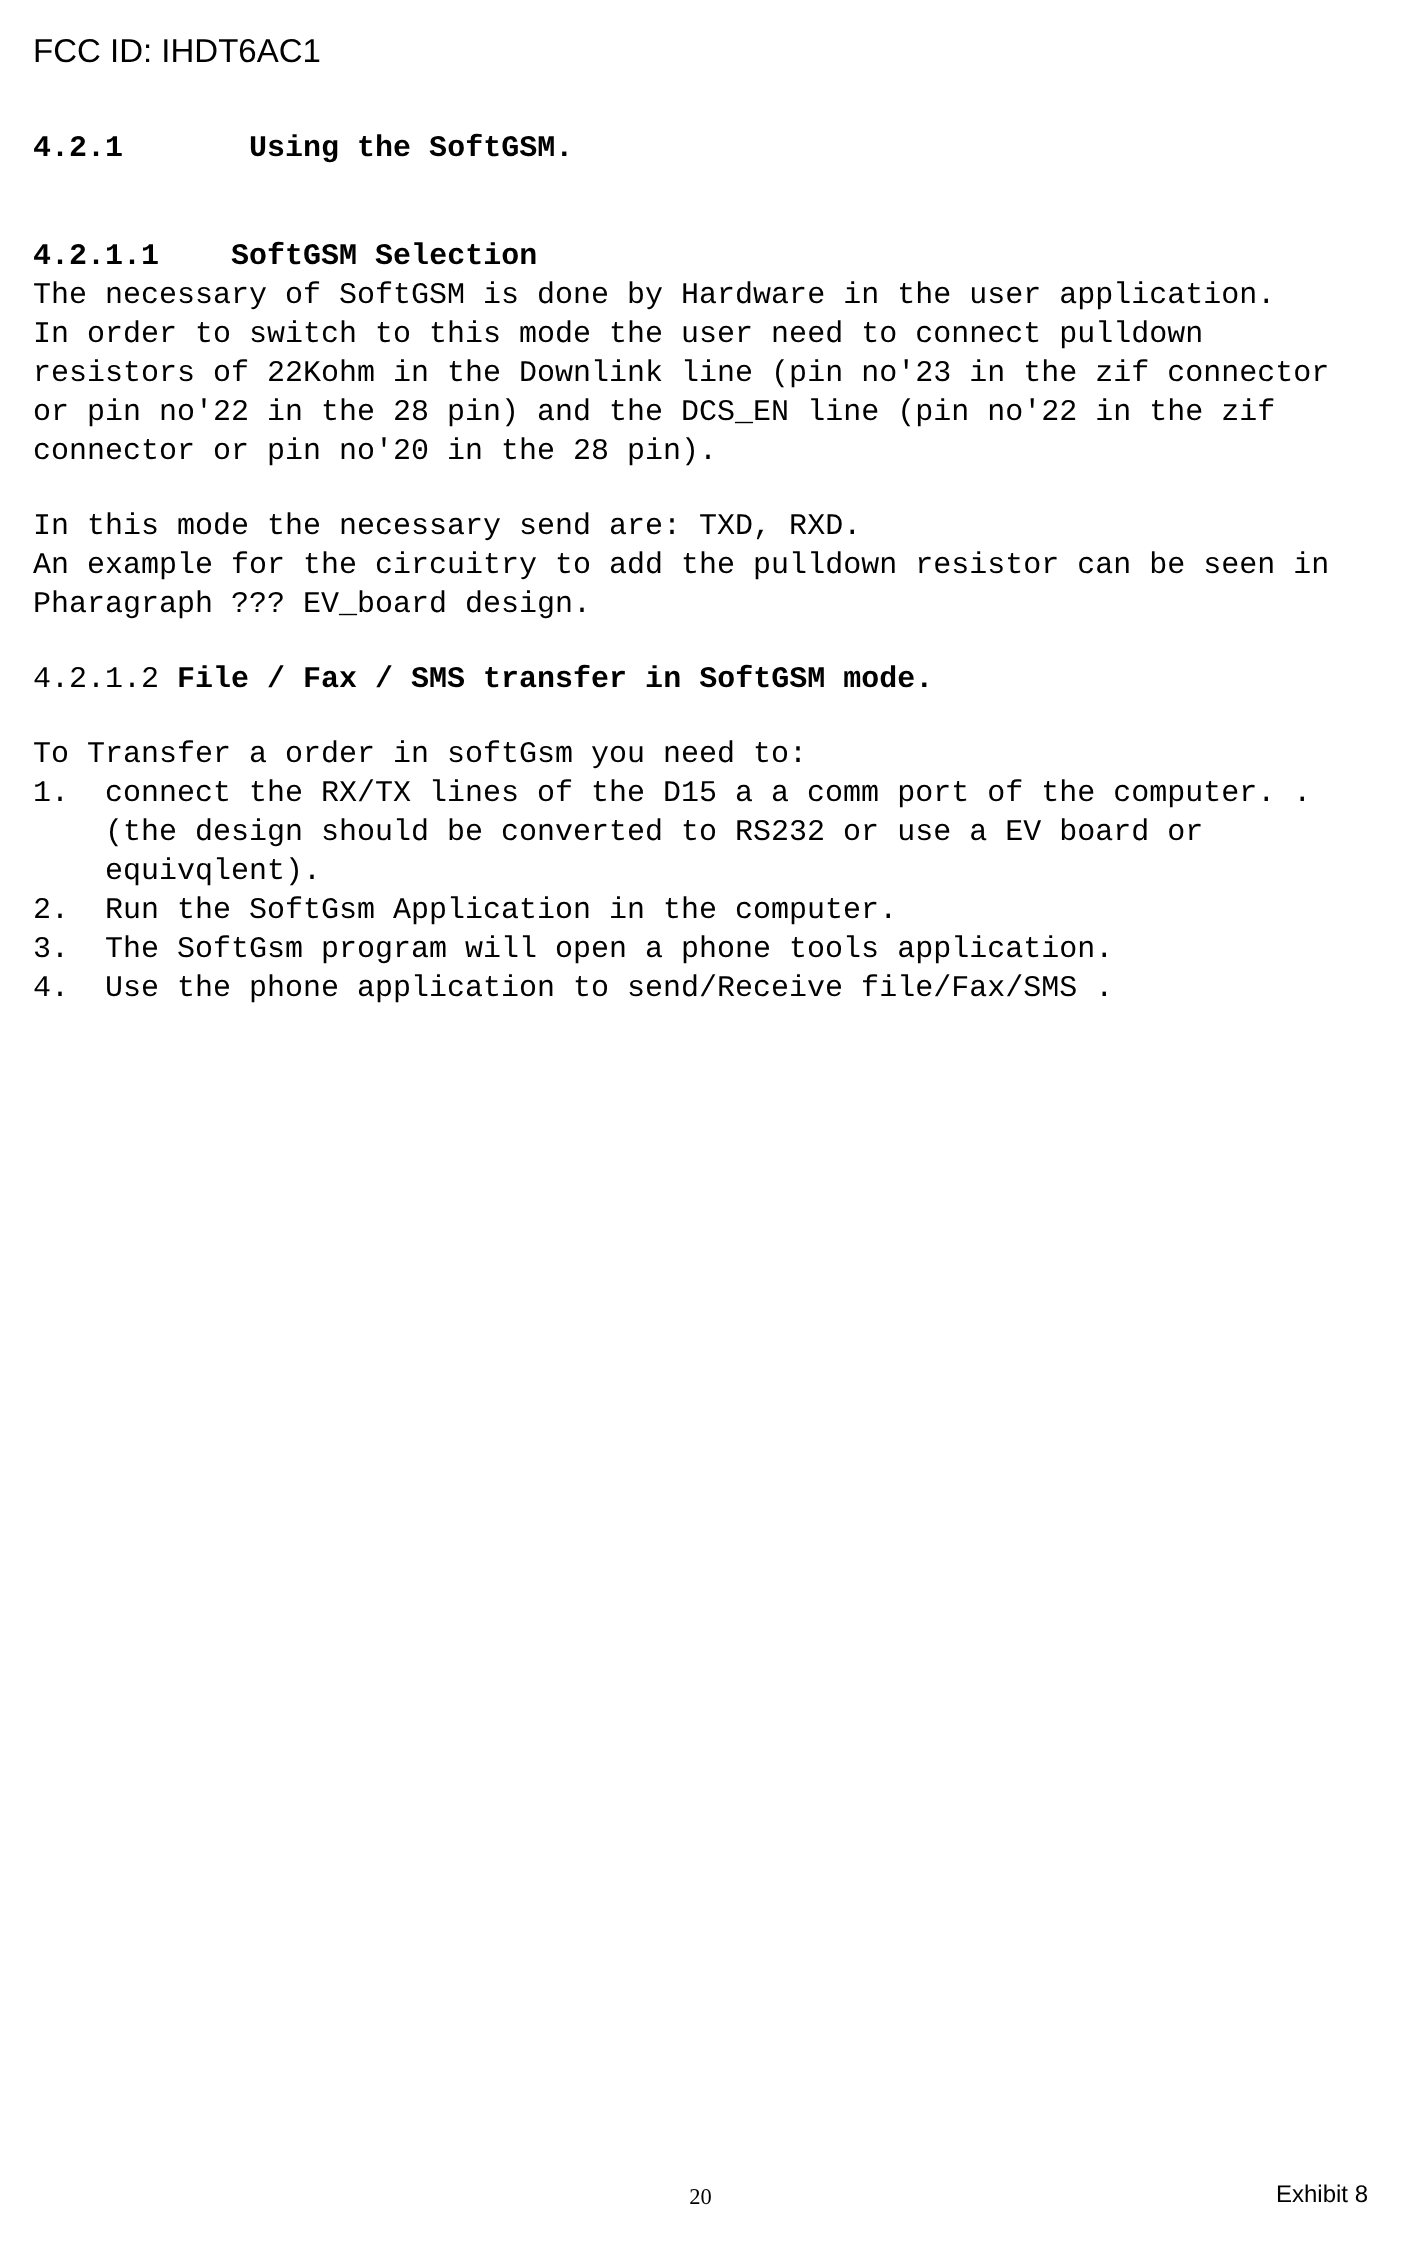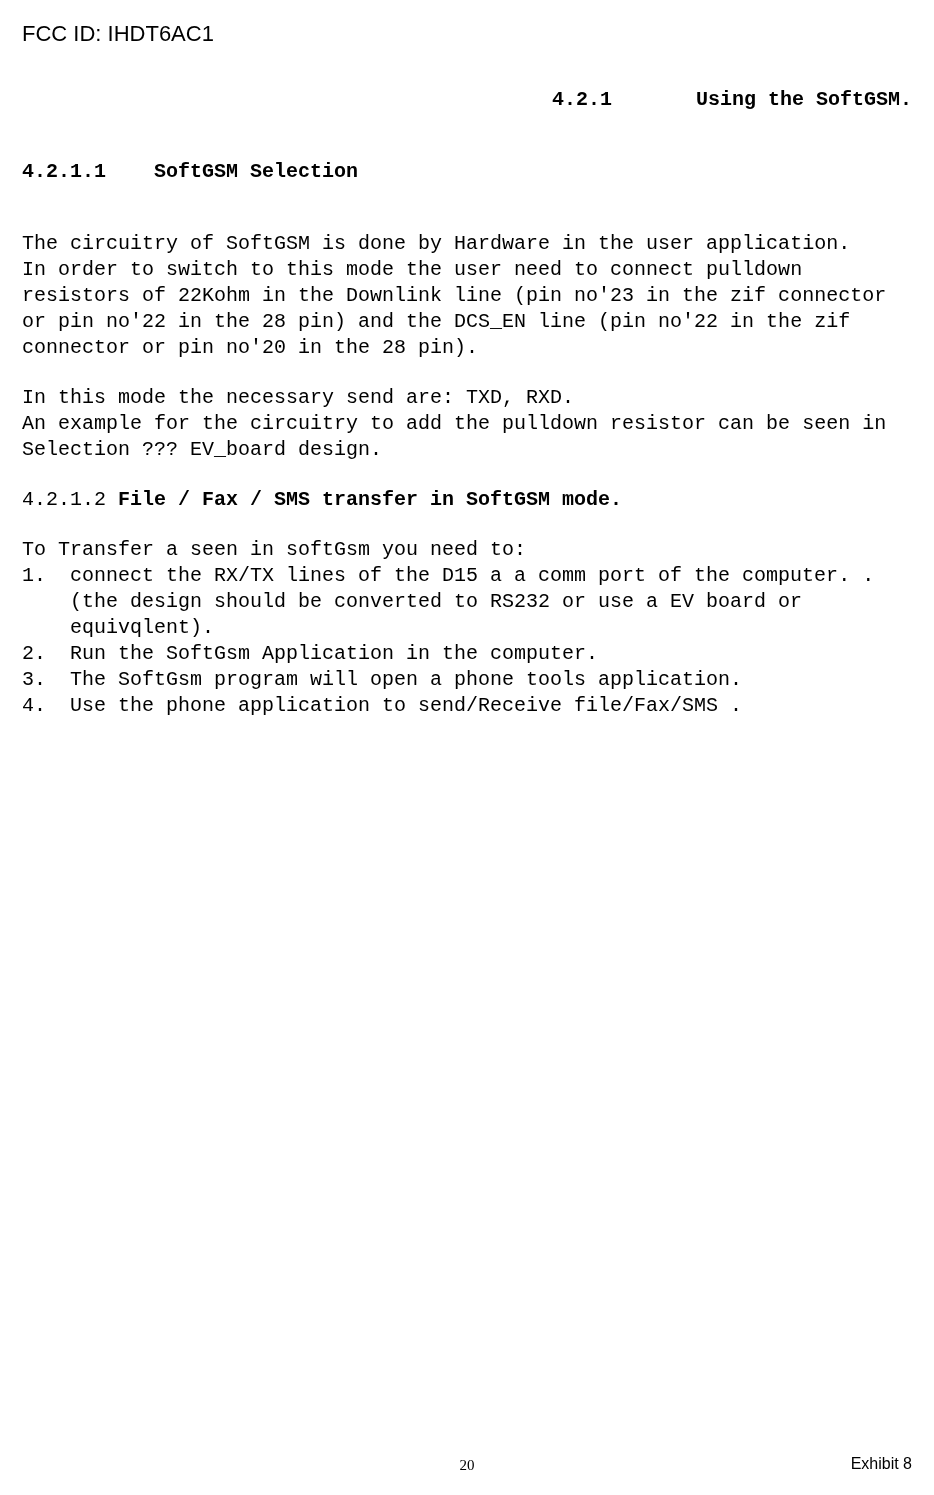--- a/index.html
+++ b/index.html
@@ -24,25 +24,23 @@
   }
   .section-num-1 {
     font-weight: bold;
     letter-spacing: 0;
   }
   .section-title-1 {
     font-weight: bold;
   }
   .section-1 {
     margin-bottom: 46px;
-    text-align: right;
   }
   .section-2 {
     font-weight: bold;
-    margin-bottom: 46px;
   }
   .para {
     margin: 0 0 0 0;
   }
   .gap {
     height: 24px;
   }
   .list-item {
     display: flex;
   }
@@ -88,35 +86,35 @@
   <span>&nbsp;&nbsp;&nbsp;&nbsp;&nbsp;</span>
   <span class="section-title-1">Using the SoftGSM.</span>
 </div>
 
 <div class="section-2">
   <span>4.2.1.1</span>
   <span>&nbsp;&nbsp;</span>
   <span>SoftGSM Selection</span>
 </div>
 
-<p class="para">The circuitry of SoftGSM is done by Hardware in the user application.</p>
+<p class="para">The necessary of SoftGSM is done by Hardware in the user application.</p>
 <p class="para">In order to switch to this mode the user need to connect pulldown resistors of 22Kohm in the Downlink line (pin no'23 in the zif connector or pin no'22 in the 28 pin) and the DCS_EN line (pin no'22 in the zif connector or pin no'20 in the 28 pin).</p>
 <div class="gap"></div>
 <p class="para">In this mode the necessary send are: TXD, RXD.</p>
-<p class="para">An example for the circuitry to add the pulldown resistor can be seen in Selection ??? EV_board design.</p>
+<p class="para">An example for the circuitry to add the pulldown resistor can be seen in Pharagraph ??? EV_board design.</p>
 <div class="gap"></div>
 
 <p class="para">
   <span>4.2.1.2</span>
   <span> </span>
   <span class="bold">File / Fax  / SMS transfer in SoftGSM mode.</span>
 </p>
 <div class="gap"></div>
 
-<p class="para">To Transfer a seen in softGsm you need to:</p>
+<p class="para">To Transfer a order in softGsm you need to:</p>
 
 <div class="list-item">
   <span class="list-num">1.</span>
   <span class="list-text">connect the RX/TX lines of the D15 a a comm port of the computer. .(the design should be converted to RS232 or use a EV board or equivqlent).</span>
 </div>
 <div class="list-item">
   <span class="list-num">2.</span>
   <span class="list-text">Run the SoftGsm Application in the computer.</span>
 </div>
 <div class="list-item">

